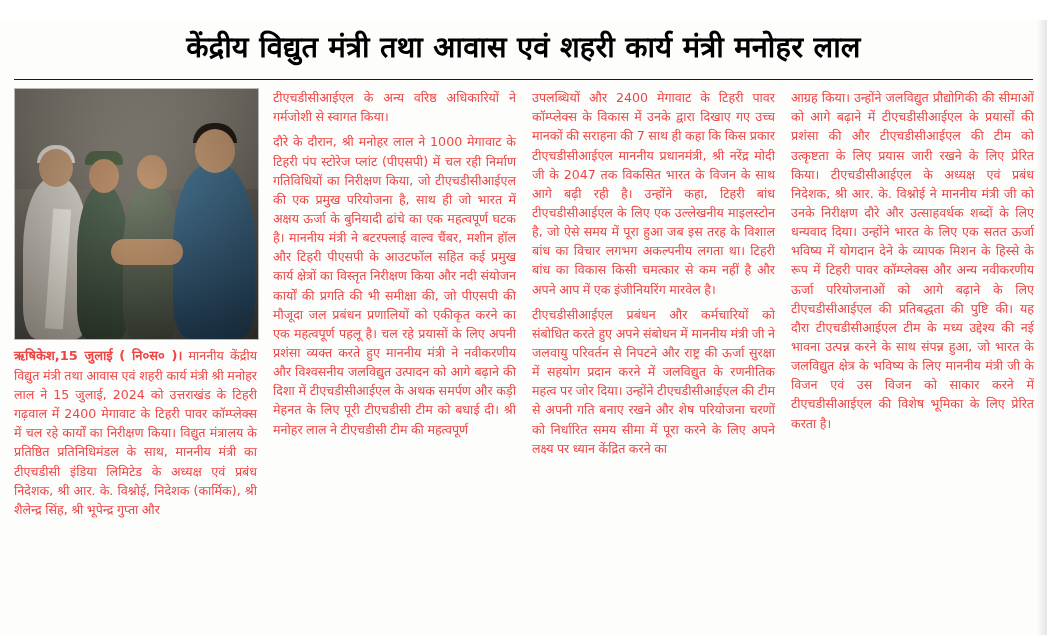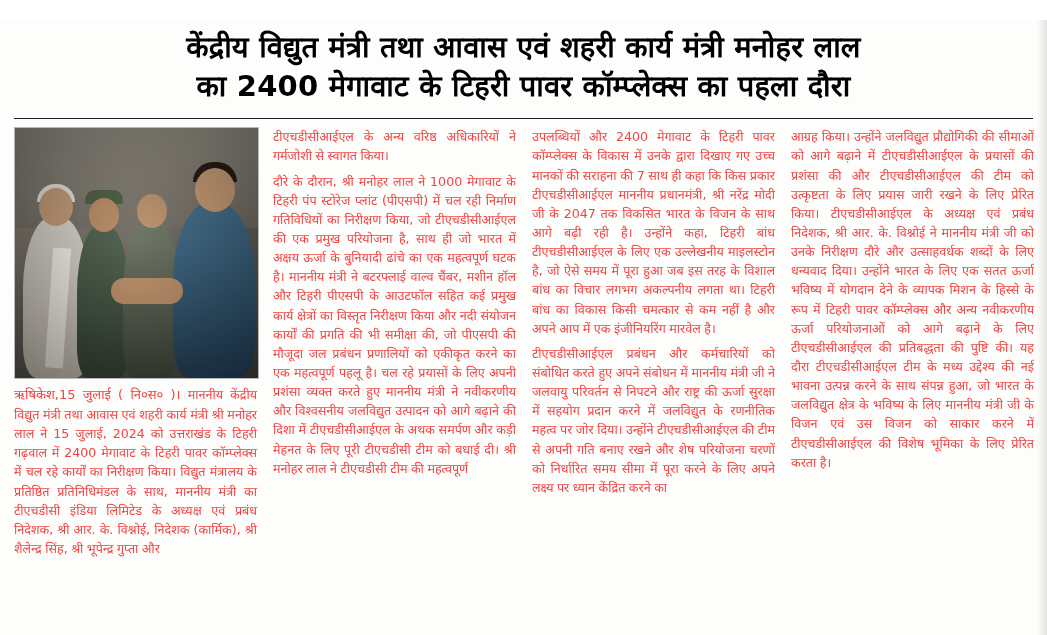--- a/index.html
+++ b/index.html
@@ -107,41 +107,40 @@
   }
   .ph-hands {
     position: absolute; left: 96px; top: 150px; width: 72px; height: 26px;
     border-radius: 14px; background: #c08f66; opacity: .95;
   }
   .ph-vign {
     position: absolute; inset: 0;
     background: radial-gradient(ellipse at 50% 45%, rgba(255,255,255,0.06), rgba(0,0,0,0.35));
   }
   .dateline {
-    font-weight: normal;
+    font-weight: bold;
     font-size: 13px;
   }
   .col.first p.body-first {
     margin-top: 4px;
   }
   .edge-shadow {
     position: absolute;
     right: 0; top: 0; width: 10px; height: 100%;
     background: linear-gradient(90deg, rgba(0,0,0,0), rgba(0,0,0,0.10));
     pointer-events: none;
   }
 </style>
 </head>
 <body>
 
 <div class="page">
 
   <div class="headline">
     <span class="line">केंद्रीय विद्युत मंत्री तथा आवास एवं शहरी कार्य मंत्री मनोहर लाल</span>
-    <span class="line">का 2400 मेगावाट के टिहरी पावर कॉम्प्लेक्स का पहला दौरा</span>
   </div>
 
   <hr class="rule">
 
   <div class="columns">
 
     <div class="col first">
       <div class="photo-wrap">
         <div class="photo">
           <div class="ph-bg"></div>

